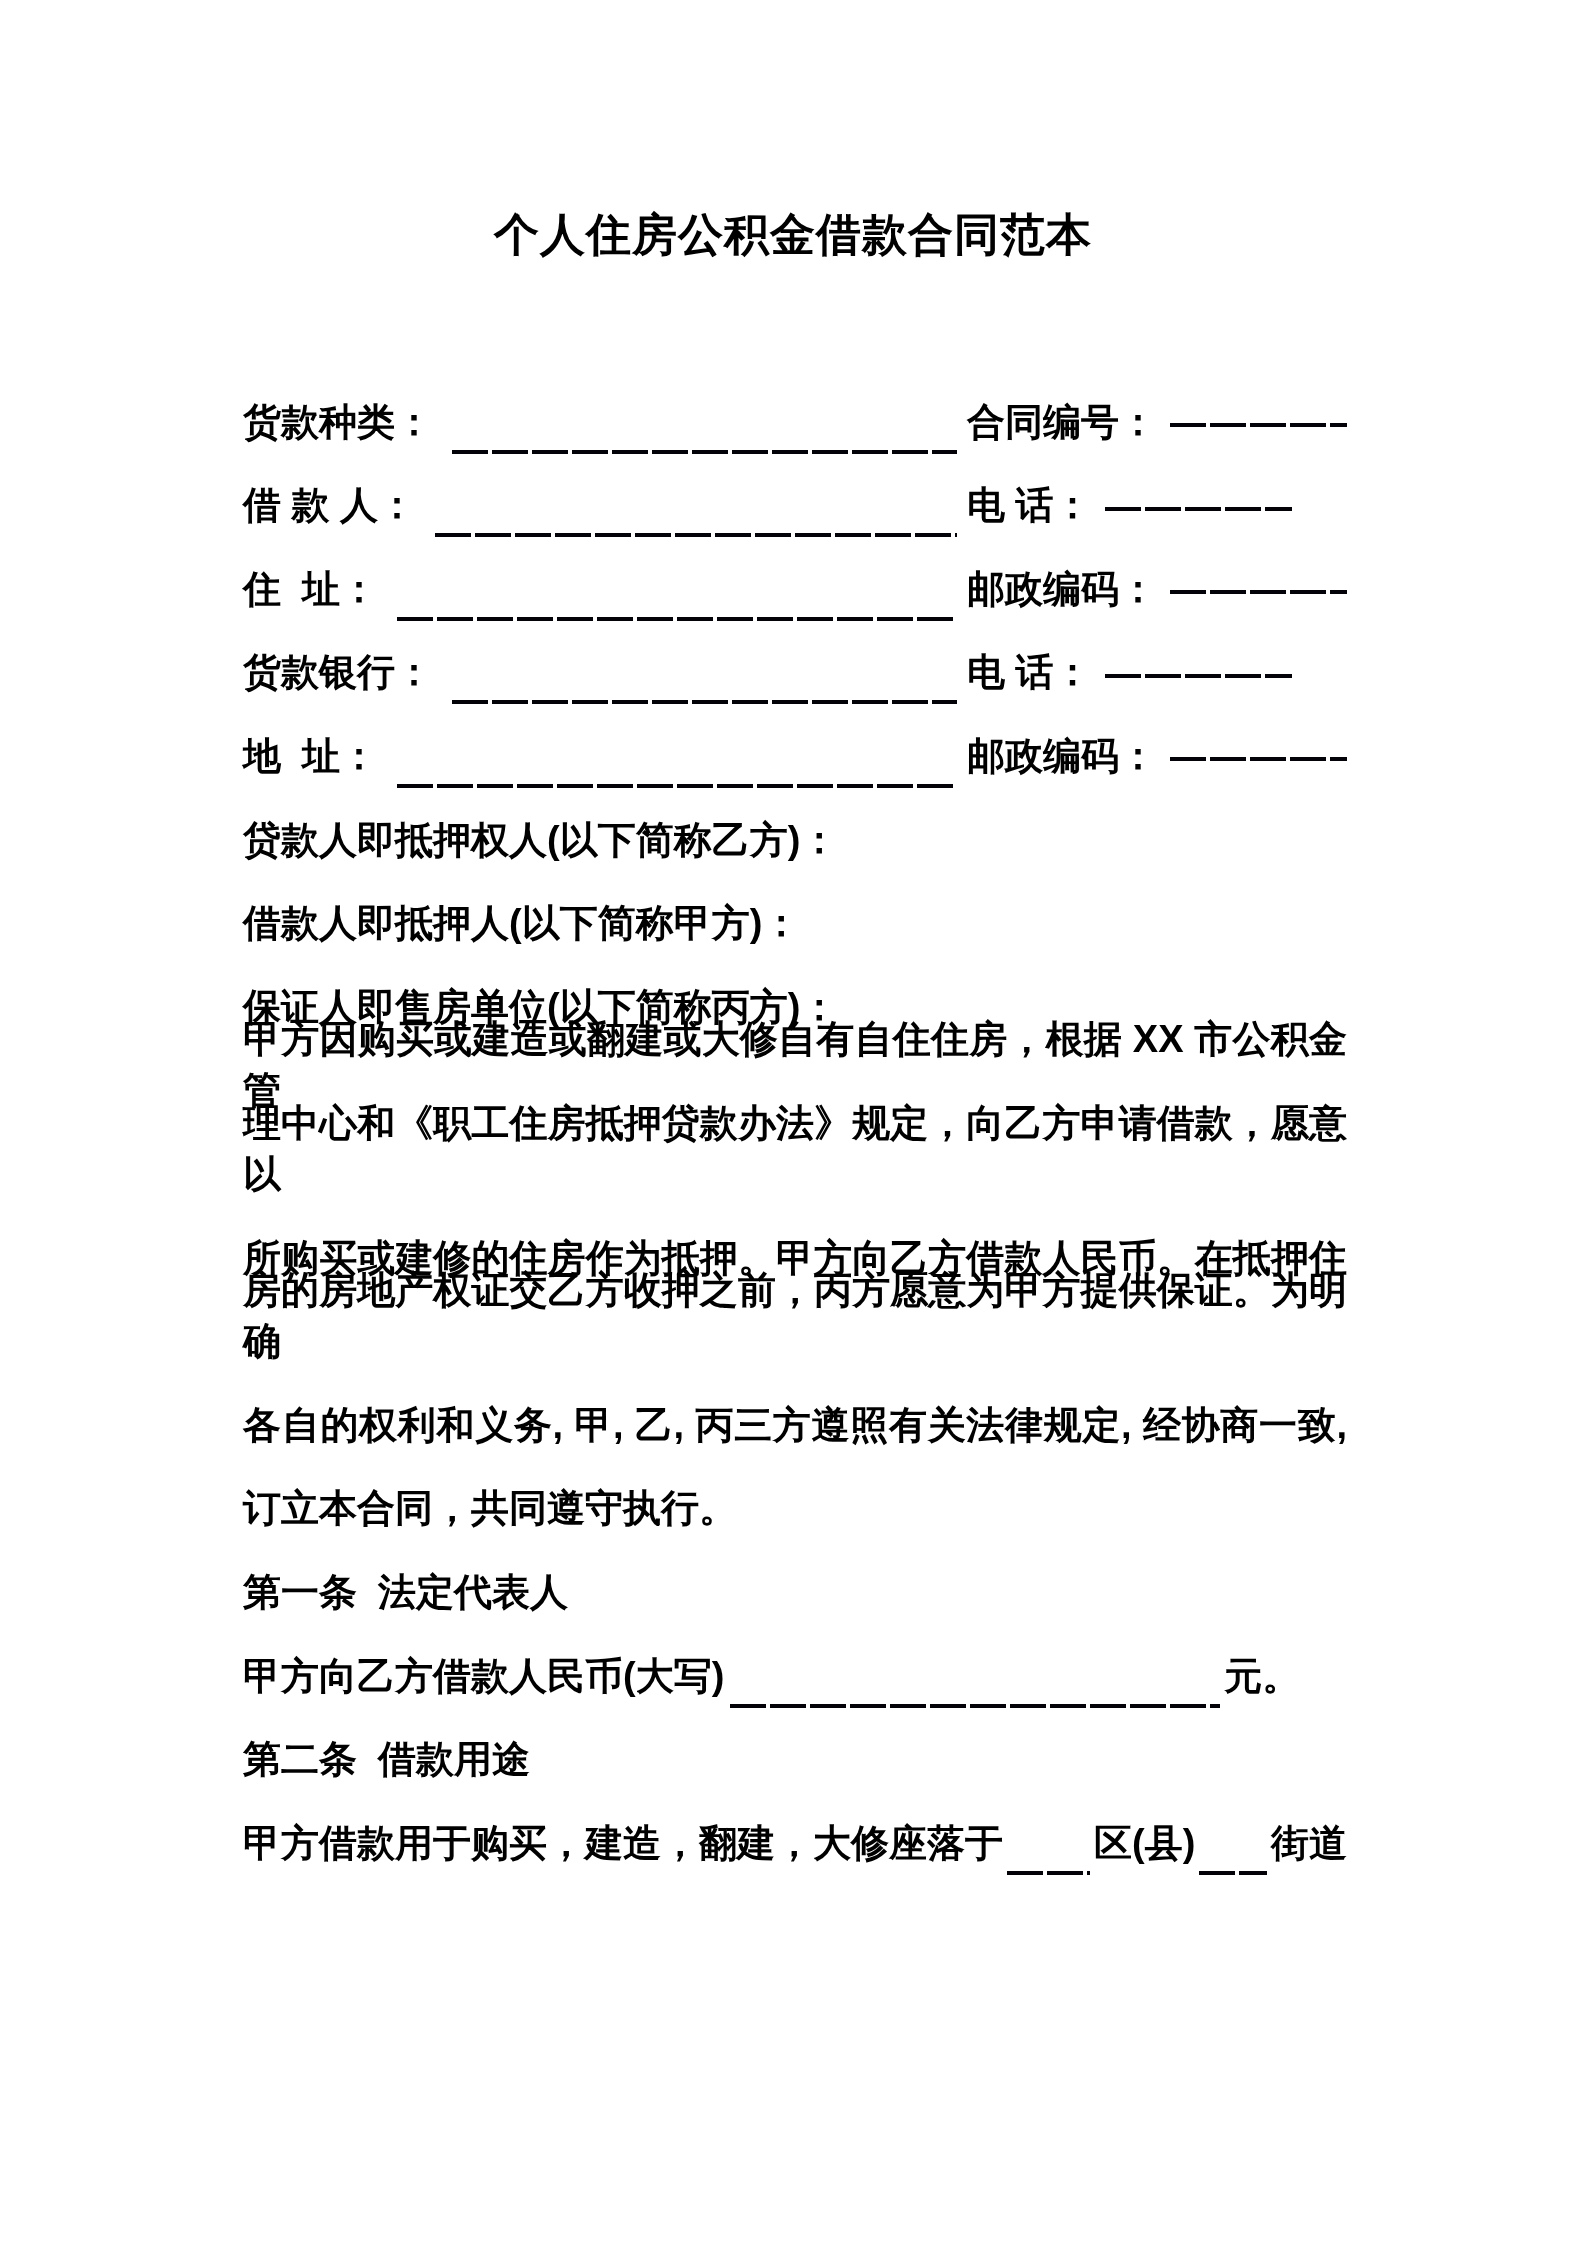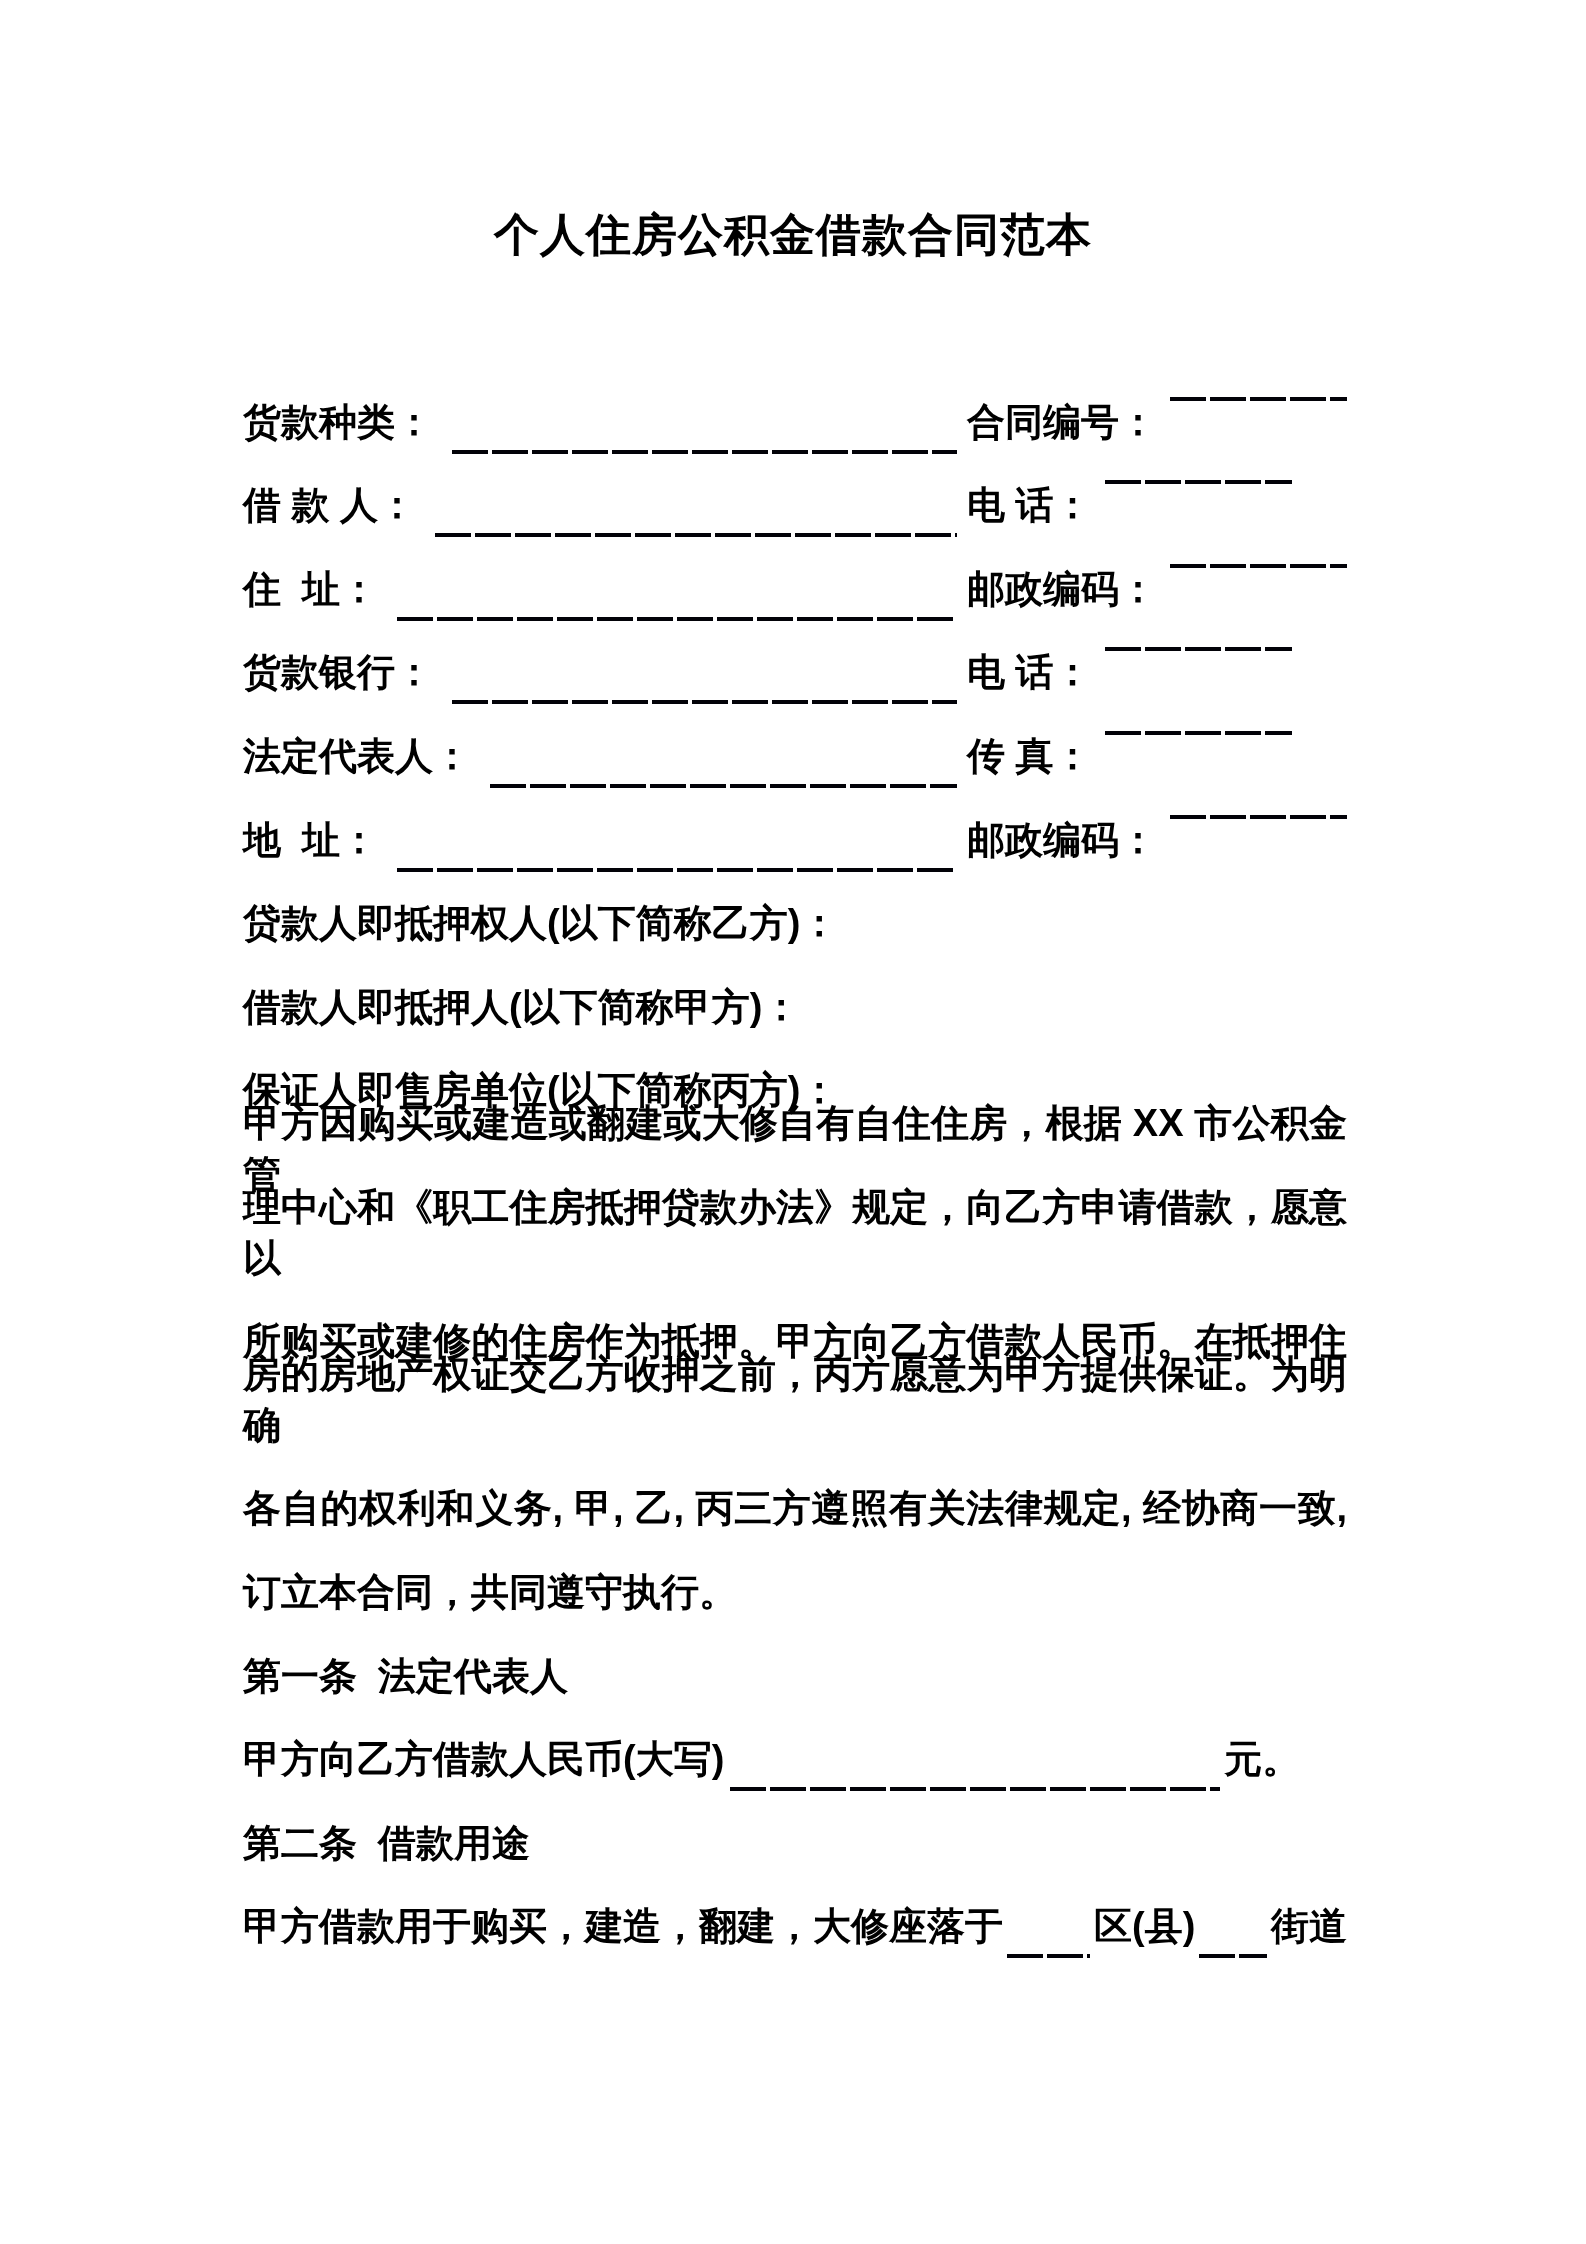--- a/index.html
+++ b/index.html
@@ -46,21 +46,21 @@
   .blank{
     height:4px;
     margin-bottom:2px;
     background:repeating-linear-gradient(90deg,#020208 0 36px,rgba(0,0,0,0) 36px 40px);
   }
   .grow{flex:1;margin-left:19px;margin-right:10px;}
   .col2{
     width:380px;
     flex:none;
     display:flex;
-    align-items:flex-start;
+    align-items:center;
     box-sizing:border-box;
   }
   .col2 .blank{flex:1;margin-left:13px;}
   .col2.pad-r{padding-right:55px;}
   
   .fill{
     flex:1;
     margin-bottom:8px;
     text-align:justify;
     text-align-last:justify;
@@ -108,28 +108,20 @@
 
     <div class="line">
       <span class="txt">货款银行：</span>
       <span class="blank grow"></span>
       <span class="col2 pad-r">
         <span class="txt">电 话：</span>
         <span class="blank"></span>
       </span>
     </div>
 
-    <div class="line">
-      <span class="txt">法定代表人：</span>
-      <span class="blank grow"></span>
-      <span class="col2 pad-r">
-        <span class="txt">传 真：</span>
-        <span class="blank"></span>
-      </span>
-    </div>
 
     <div class="line">
       <span class="txt">地  址：</span>
       <span class="blank grow"></span>
       <span class="col2">
         <span class="txt">邮政编码：</span>
         <span class="blank"></span>
       </span>
     </div>
 

